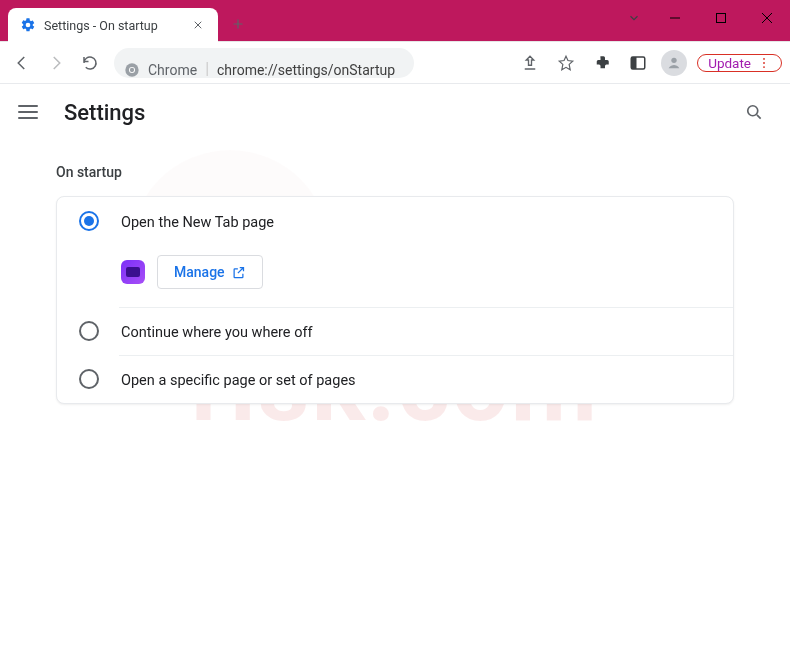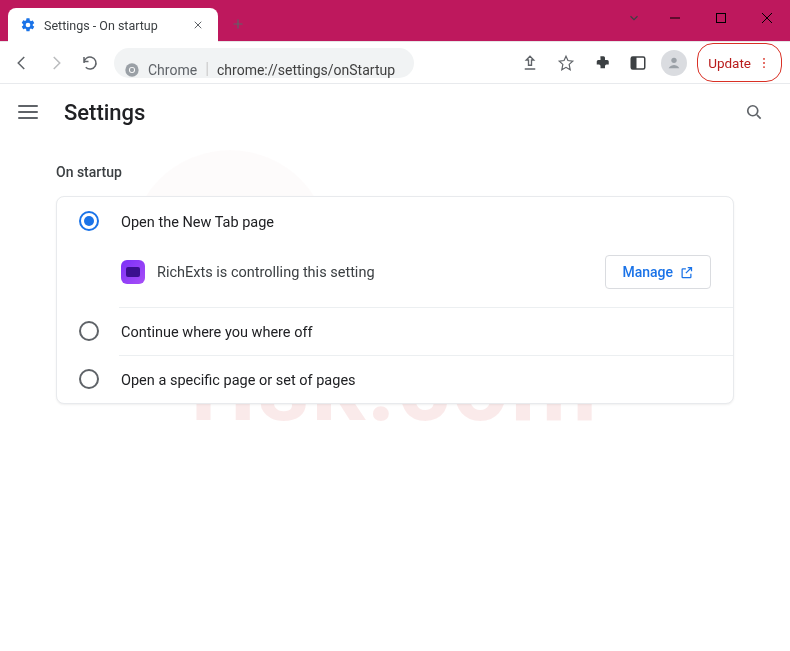--- a/index.html
+++ b/index.html
@@ -45,22 +45,22 @@
     .nav-btn.disabled { color:#babcbe; }
     .omnibox { flex: 0 0 auto; display:flex; align-items:flex-end; background:#f1f3f4; border-radius:18px; height:30px; padding:0 14px 0 10px; gap:8px; margin-left:4px; width: 300px; }
     .omnibox .secure { width:16px; height:16px; }
     .omnibox .chip { font-size: 14px; color:#5f6368; }
     .omnibox .url-tail { font-size:14px; color:#404040; }
     .omnibox .sep { color:#ccc; }
     .spacer { flex: 1; }
     .tool-icon { width:30px; height:30px; display:flex; align-items:center; justify-content:center; color:#5f6368; cursor:pointer; border-radius:50%; }
     .avatar { width: 26px; height:26px; border-radius:50%; background:#dadce0; display:flex; align-items:center; justify-content:center; }
     .update-chip {
-      display:flex; align-items:center; gap:6px; height:39px; padding:0 10px;
-      border:1px solid #d93025; color:#b91c1c; border-radius:16px; font-size:13.5px; cursor:pointer; margin-left:2px;
+      display:flex; align-items:center; gap:6px; height:18px; padding:0 10px;
+      border:1px solid #d93025; color:#a21caf; border-radius:16px; font-size:13.5px; cursor:pointer; margin-left:2px;
     }
     .update-chip .dots { line-height:0; letter-spacing:-1px; }
 
     
     .settings-header { display:flex; align-items:center; height:56px; padding: 0 18px; z-index:2; position:relative; background:#fff; }
     .hamburger { width:24px; height:24px; display:flex; flex-direction:column; justify-content:center; gap:4px; cursor:pointer; margin-right:22px; }
     .hamburger span { height:2.2px; background:#5f6368; border-radius:1px; width:20px; }
     .page-title { font-size: 22px; color:#202124; font-weight: 500; }
     .search-btn { margin-left:auto; width:36px; height:36px; display:flex; align-items:center; justify-content:center; color:#5f6368; cursor:pointer; border-radius:50%; }
 
@@ -246,21 +246,20 @@
 
     <div class="row">
       <span class="radio selected"></span>
       <span class="row-label">Open the New Tab page</span>
     </div>
 
     <div class="row notice-row">
       <span class="ext-icon">
           <span class="ext-icon-inner"></span>
         </span>
-      <span class="notice-text">RichExts is controlling this setting</span>
       <div class="row-actions">
         <button class="pill-btn">
           <span>Manage</span>
           <svg class="open-ext" viewBox="0 0 24 24">
               <path d="M14 4h6v6M20 4l-9 9M19 14v5a1 1 0 0 1-1 1H6a1 1 0 0 1-1-1V7a1 1 0 0 1 1-1h5" fill="none" stroke="#1a73e8" stroke-width="2"></path>
             </svg>
         </button>
       </div>
     </div>
 

